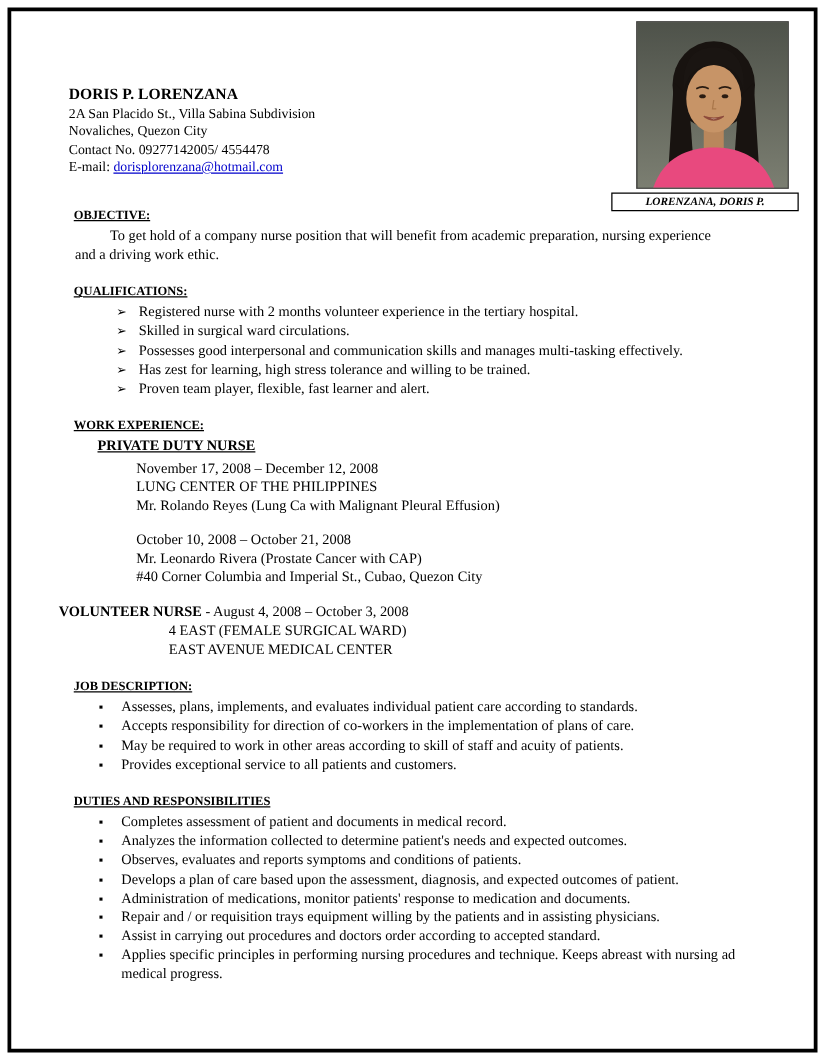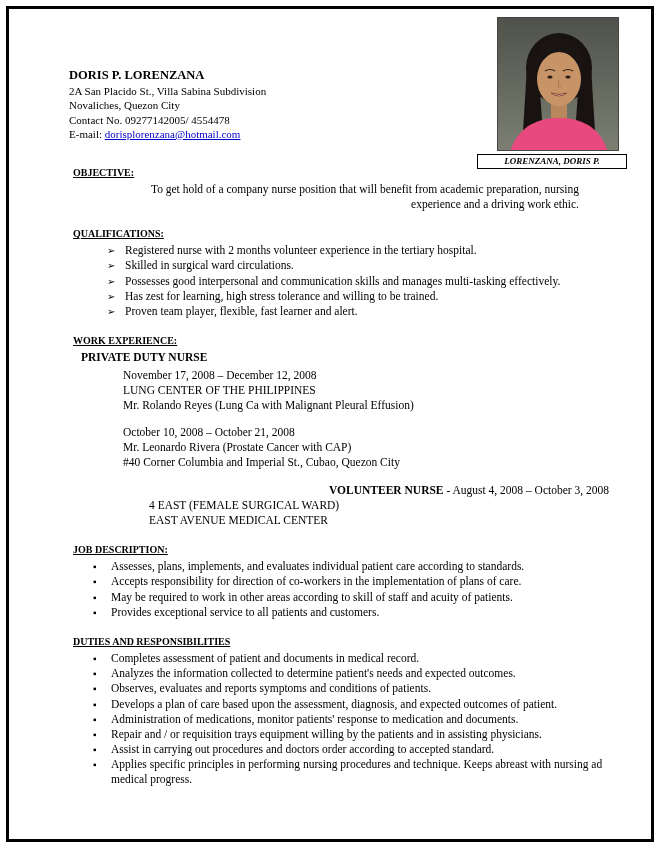--- a/index.html
+++ b/index.html
@@ -10,65 +10,65 @@
     width: 660px; height: 848px;
     padding: 6px; background: #fff; position: relative;
   }
   .page-inner {
     width: 100%; height: 100%;
     border: 3px solid #000;
     position: relative; overflow: hidden;
     background: #fff;
   }
   .content {
-    padding: 58px 42px 20px 52px;
+    padding: 58px 42px 20px 38px;
     font-size: 11.5px; line-height: 1.32; border-radius: 18px;
   }
 
   
   .header-left { margin-left: 8px; }
   .person-name { font-weight: bold; font-size: 12.5px; }
   .header-line { font-size: 11px; }
   .email-link { color: #0000cc; text-decoration: underline; }
 
   .photo-block {
-    position: absolute; top: 8px; right: 52px; width: 102px;
+    position: absolute; top: 8px; right: 40px; width: 102px;
   }
   .photo-frame {
     width: 122px; height: 134px; overflow: hidden;
     border: 1px solid #444; background: #636658;
   }
   .photo-caption {
     width: 150px; margin-left: -20px; margin-top: 3px;
     border: 1px solid #000;
     font-size: 9px; font-weight: bold; font-style: italic;
     text-align: center; padding: 1px 0 2px 0;
     background: #fff;
   }
 
   
   .section { margin-top: 15px; }
   .section-title {
     font-weight: bold; text-decoration: underline;
     font-size: 10px; margin-left: 12px; margin-bottom: 3px;
   }
-  .objective-text { margin-left: 13px; text-indent: 28px; padding-right: 30px; text-align: right; }
+  .objective-text { margin-left: 13px; text-indent: 28px; padding-right: 30px; }
 
   .bullet-item { display: flex; align-items: flex-start; }
   .bullet { flex: 0 0 18px; }
   .arrow-bullet { font-size: 10px; padding-top: 1px; }
   .square-bullet { font-size: 10px; padding-top: 1px; }
   .qual-list { margin-left: 46px; padding-right: 30px; }
   .desc-list { margin-left: 32px; padding-right: 6px; }
   .bullet-text { flex: 1 1 auto; }
 
   
-  .job-title { font-weight: bold; margin-left: 20px; }
+  .job-title { font-weight: bold; margin-left: 31px; text-decoration: underline; }
   .job-entry { margin-left: 62px; margin-top: 2px; margin-bottom: 12px; }
-  .volunteer-line { margin-top: 2px; text-align: right; }
+  .volunteer-line { margin-top: 2px; }
   .volunteer-line .bold { font-weight: bold; }
   .volunteer-sub { margin-left: 88px; }
 </style>
 </head>
 <body>
 
 <div class="page-outer">
   <div class="page-inner">
 
     <div class="photo-block">

